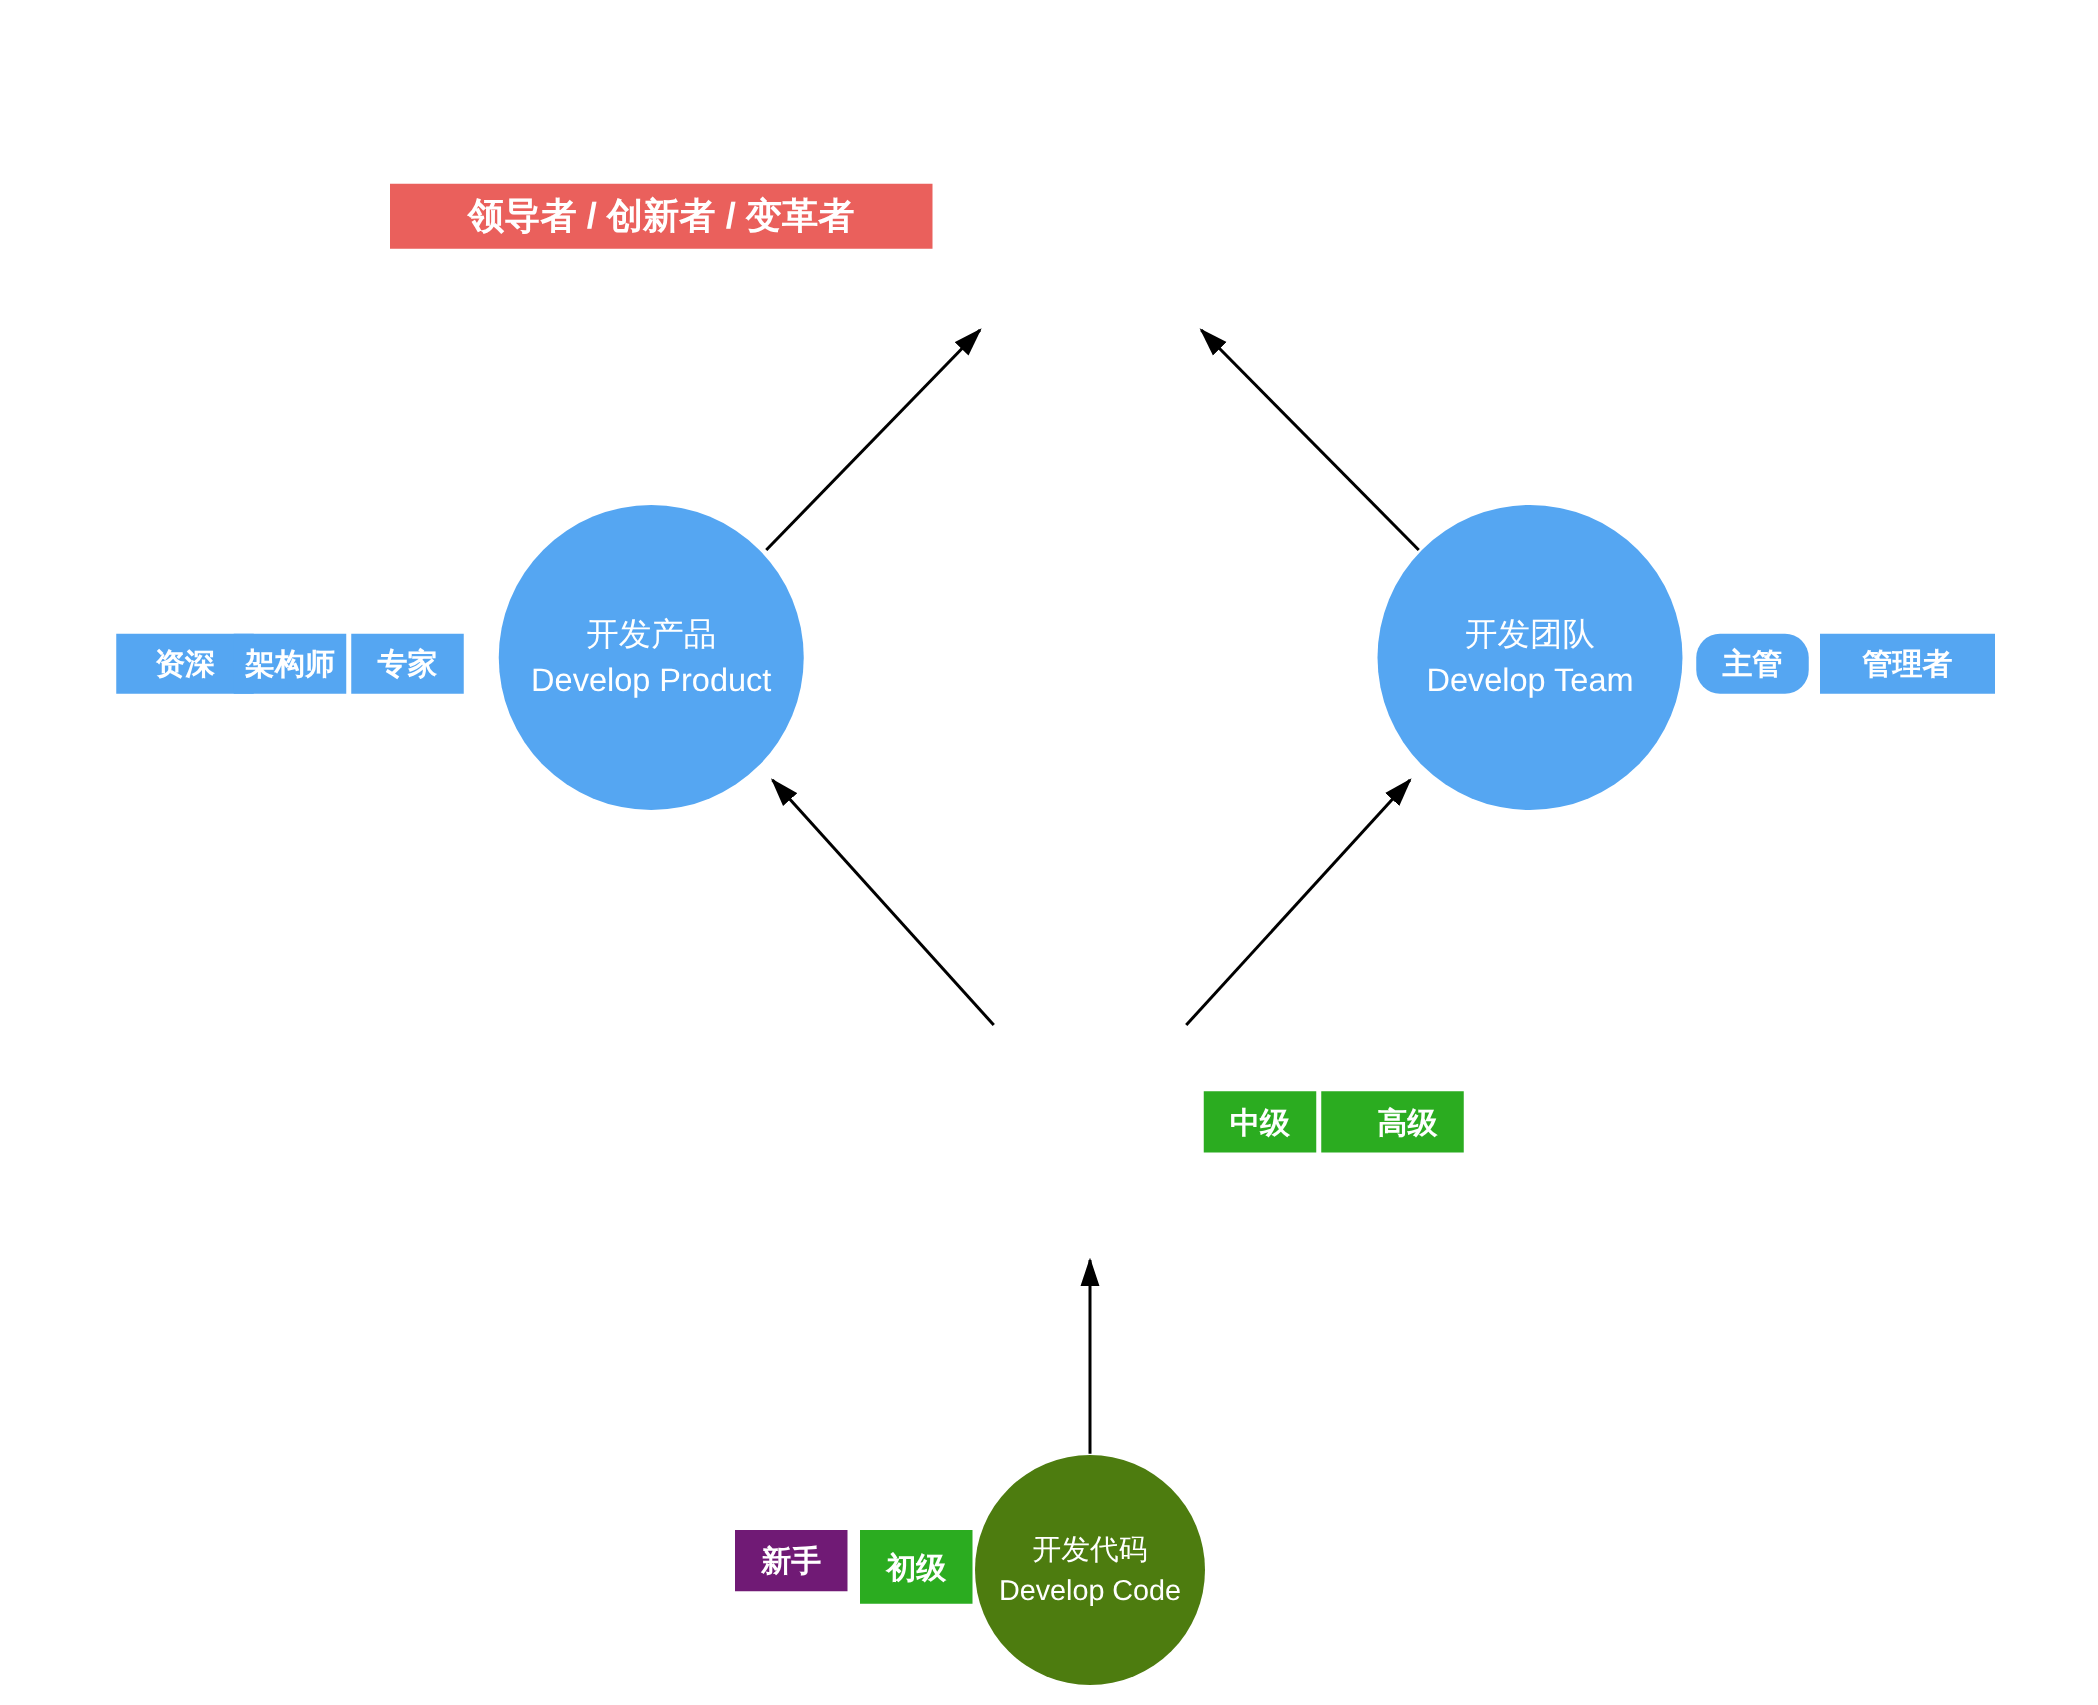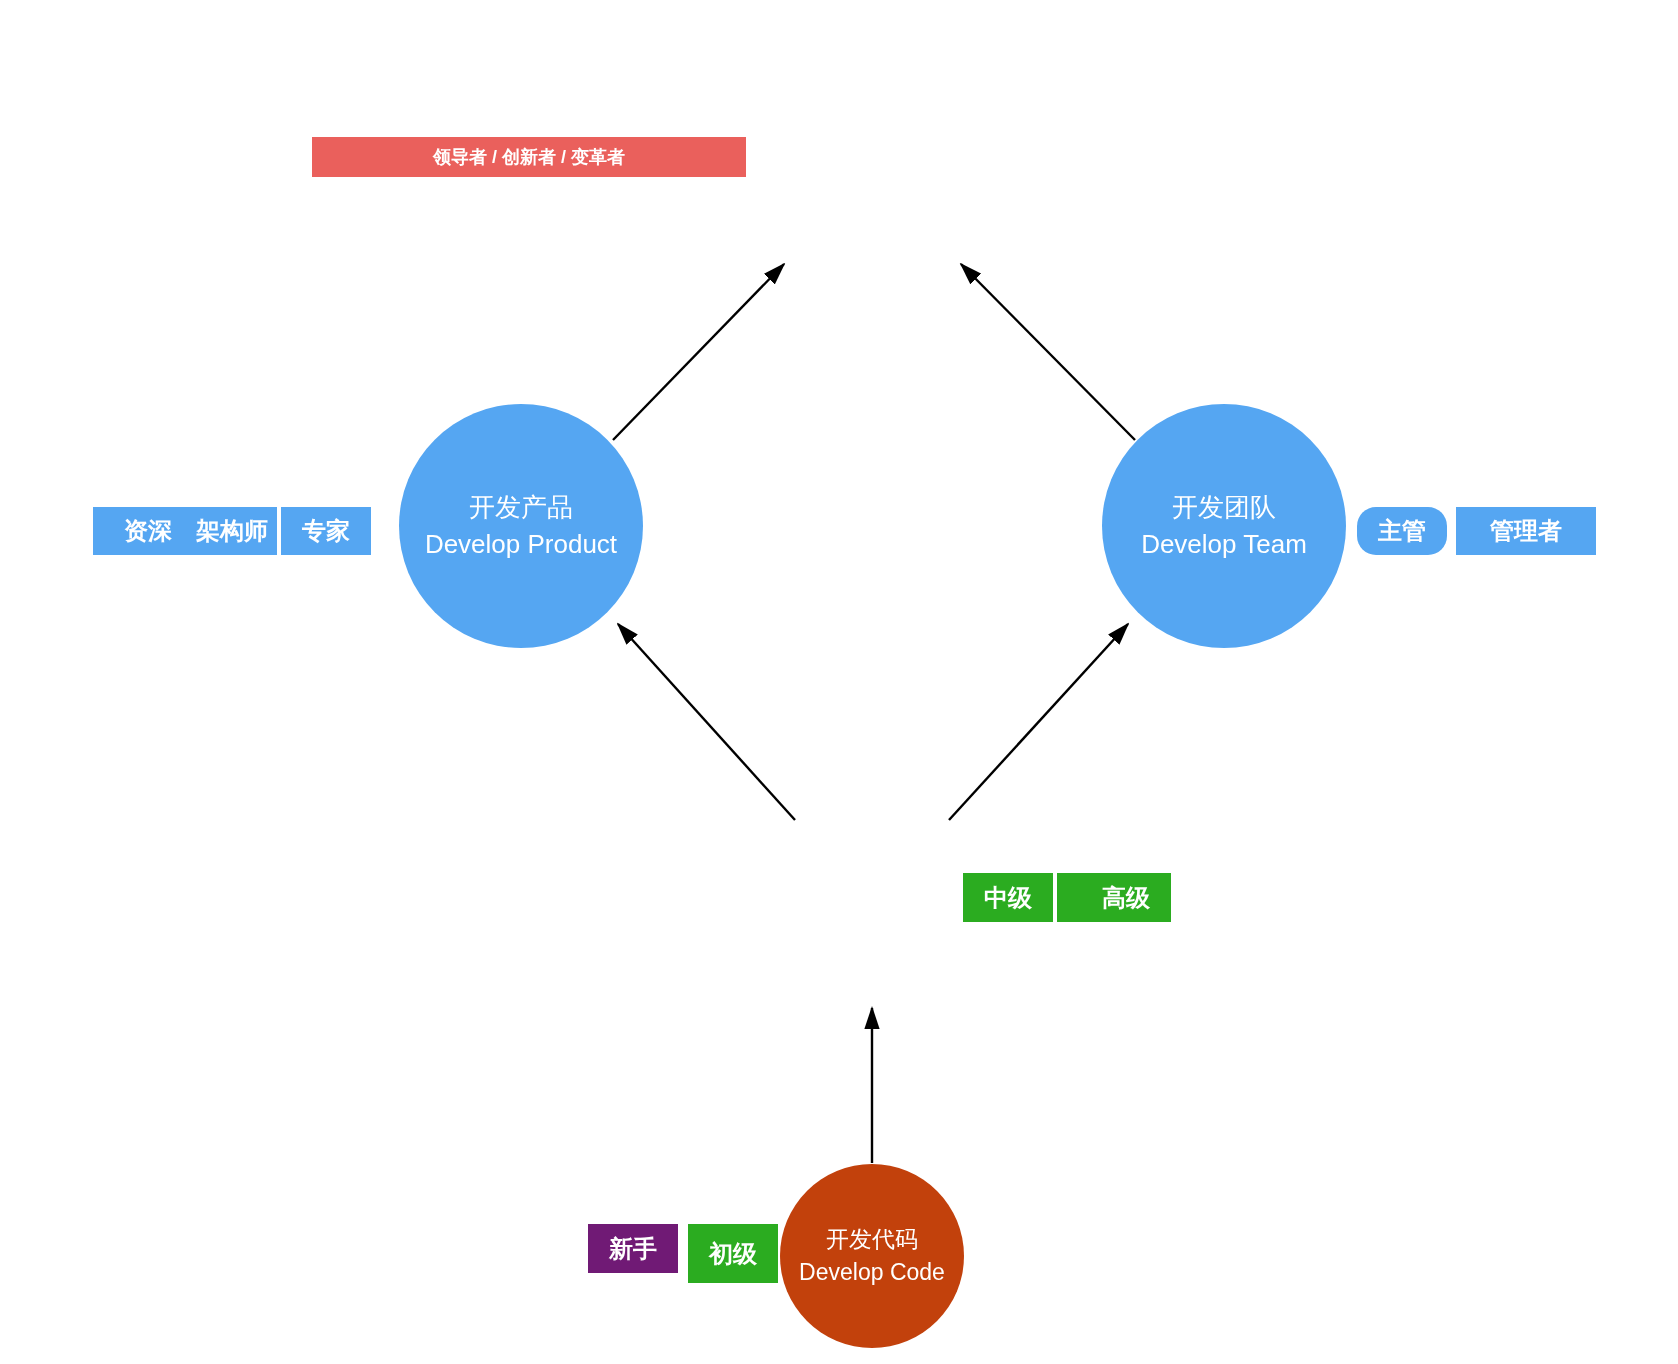--- a/index.html
+++ b/index.html
@@ -51,23 +51,23 @@
     display: flex;
     align-items: center;
     justify-content: center;
     color: #ffffff;
     font-weight: bold;
     font-size: 24px;
     text-align: center;
     white-space: nowrap;
   }
   .badge-bar {
-    left: 312px; top: 137px;
-    width: 434px; height: 40px;
-    font-size: 18px;
+    left: 312px; top: 147px;
+    width: 434px; height: 52px;
+    font-size: 29px;
   }
   
   #badge-product-0 { left: 93px;  top: 507px; width: 110px; height: 48px; }
   #badge-product-1 { left: 187px; top: 507px; width: 90px; height: 48px; }
   #badge-product-2 { left: 281px; top: 507px; width: 90px; height: 48px; }
   
   #badge-team-0 { left: 1357px; top: 507px; width: 90px;  height: 48px; }
   #badge-team-1 { left: 1456px; top: 507px; width: 140px; height: 48px; }
   
   #badge-system-0 { left: 963px;  top: 873px; width: 90px; height: 49px; }
@@ -114,18 +114,18 @@
   <div class="badge" id="badge-team-0" style="background: rgb(85, 166, 242); border-radius: 19px;">主管</div>
   <div class="badge" id="badge-team-1" style="background: rgb(85, 166, 242);">管理者</div>
 
 
   <div class="badge" id="badge-system-0" style="background: rgb(43, 172, 32);">中级</div>
   <div class="badge" id="badge-system-1" style="background: rgb(43, 172, 32);">高级</div>
 
   <div class="badge" id="badge-code-0" style="background: #701a75;">新手</div>
   <div class="badge" id="badge-code-1" style="background: rgb(43, 172, 32);">初级</div>
 
-  <div class="node node-sm" id="node-code" style="background: #c2410c;">
+  <div class="node node-sm" id="node-code" style="background: #4d7c0f;">
     <span class="zh">开发代码</span>
     <span class="en">Develop Code</span>
   </div>
 
 </div>
 
 </body></html>

